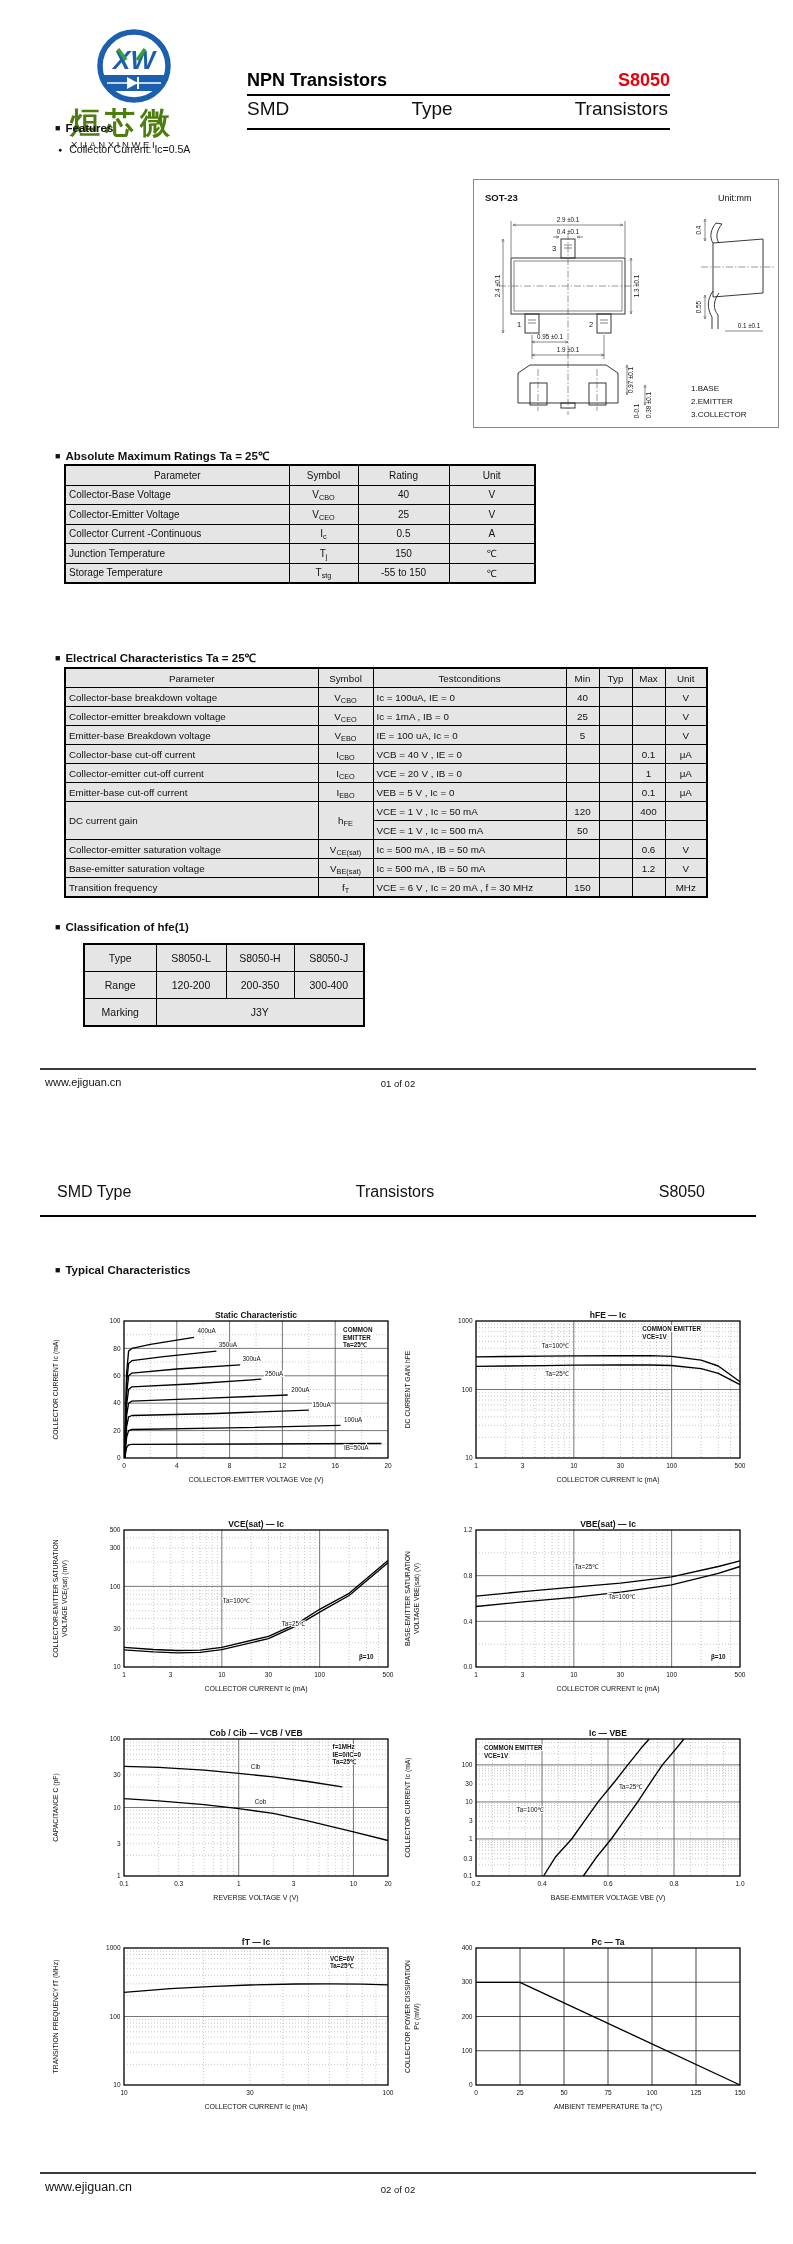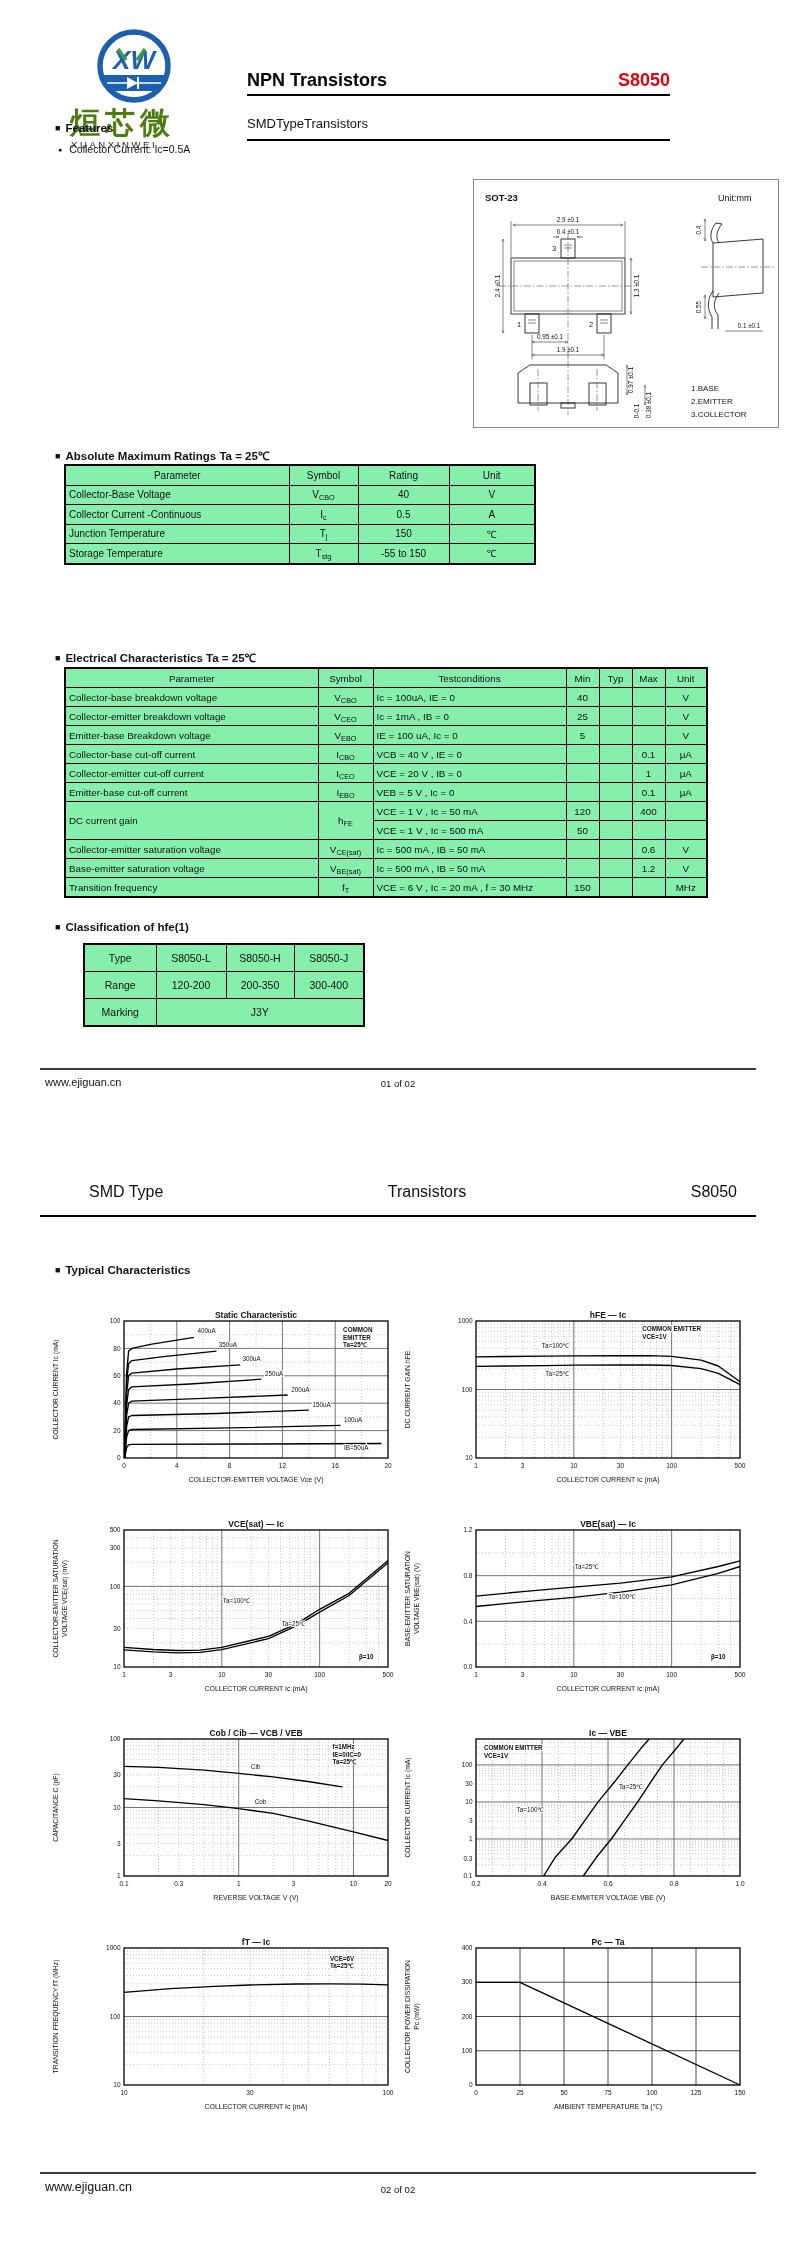--- a/index.html
+++ b/index.html
@@ -10,42 +10,42 @@
   
   .logo-cn{font-weight:bold;font-size:30px;letter-spacing:5px;color:#4d7c0f;}
   .logo-en{font-size:9.5px;letter-spacing:2.6px;color:#222;text-align:right;}
 
   
   .tblock{width:423px;}
   .trow1{display:flex;justify-content:space-between;align-items:flex-end;gap:8px;}
   .ttl{font-size:18px;font-weight:bold;color:#000;}
   .part{font-size:18px;font-weight:bold;}
   .hline{border-top:2.5px solid #000;margin-top:3px;}
-  .trow2{display:flex;font-size:13px;padding:20px 2px 5px 0;}
+  .trow2{display:flex;justify-content:space-between;font-size:19px;padding:2px 2px 5px 0;}
 
   .sec-head{font-size:11.5px;font-weight:bold;display:flex;align-items:center;gap:5px;}
   .sq{font-size:9px;}
   .bullet-line{font-size:10.5px;display:flex;align-items:center;gap:7px;}
   .dot{font-size:7px;}
 
-  table{border-collapse:collapse;border:2px solid #000;table-layout:fixed;background:#86efac;}
+  table{border-collapse:collapse;border:2px solid #000;table-layout:fixed;background:#e5e5e5;}
   td,th{border:1.4px solid #000;text-align:center;font-weight:normal;
         font-size:10px;padding:0 3px;overflow:hidden;white-space:nowrap;}
   #absTable td,#absTable th{height:18.5px;}
   #elecTable td,#elecTable th{height:18px;font-size:9.8px;}
   #clsTable td,#clsTable th{height:26px;font-size:10.5px;}
   td.l{text-align:left;}
   .sub{font-size:7.3px;position:relative;top:2px;}
 
   .foot-line{border-top:2.5px solid #3a3a3a;}
   .foot-site{font-size:11px;}
   .foot-site2{font-size:12.5px;}
   .foot-page{font-size:9.5px;text-align:center;}
 
-  .hdr2{display:flex;justify-content:space-between;align-items:center;font-size:16px;margin-left:32px;}
+  .hdr2{display:flex;justify-content:space-between;align-items:center;font-size:16px;}
 
   
   .pkg line,.pkg path,.pkg rect,.pkg polygon{stroke:#222;fill:none;stroke-width:0.9;}
   .pkg .frame{stroke:#8a8a8a;stroke-width:1;}
   .pkg .thin{stroke-width:0.55;}
   .pkg .dd{stroke-dasharray:7 2 1.5 2;stroke-width:0.55;stroke:#444;}
   .pkg text{stroke:none;fill:#111;}
   .t6{font-size:6.3px;}
   .t7{font-size:7.5px;}
   .t8{font-size:8px;}
@@ -204,20 +204,26 @@
         <tr>
           <th>Parameter</th>
           <th>Symbol</th>
           <th>Rating</th>
           <th>Unit</th>
         </tr>
         <tr>
           <td class="l">Collector-Base Voltage</td>
           <td class="">V<span class="sub">CBO</span></td>
           <td class="">40</td>
+          <td class="">V</td>
+        </tr>
+        <tr>
+          <td class="l">Collector-Emitter Voltage</td>
+          <td class="">V<span class="sub">CEO</span></td>
+          <td class="">25</td>
           <td class="">V</td>
         </tr>
         <tr>
           <td class="l">Collector Current -Continuous</td>
           <td class="">I<span class="sub">c</span></td>
           <td class="">0.5</td>
           <td class="">A</td>
         </tr>
         <tr>
           <td class="l">Junction Temperature</td>

